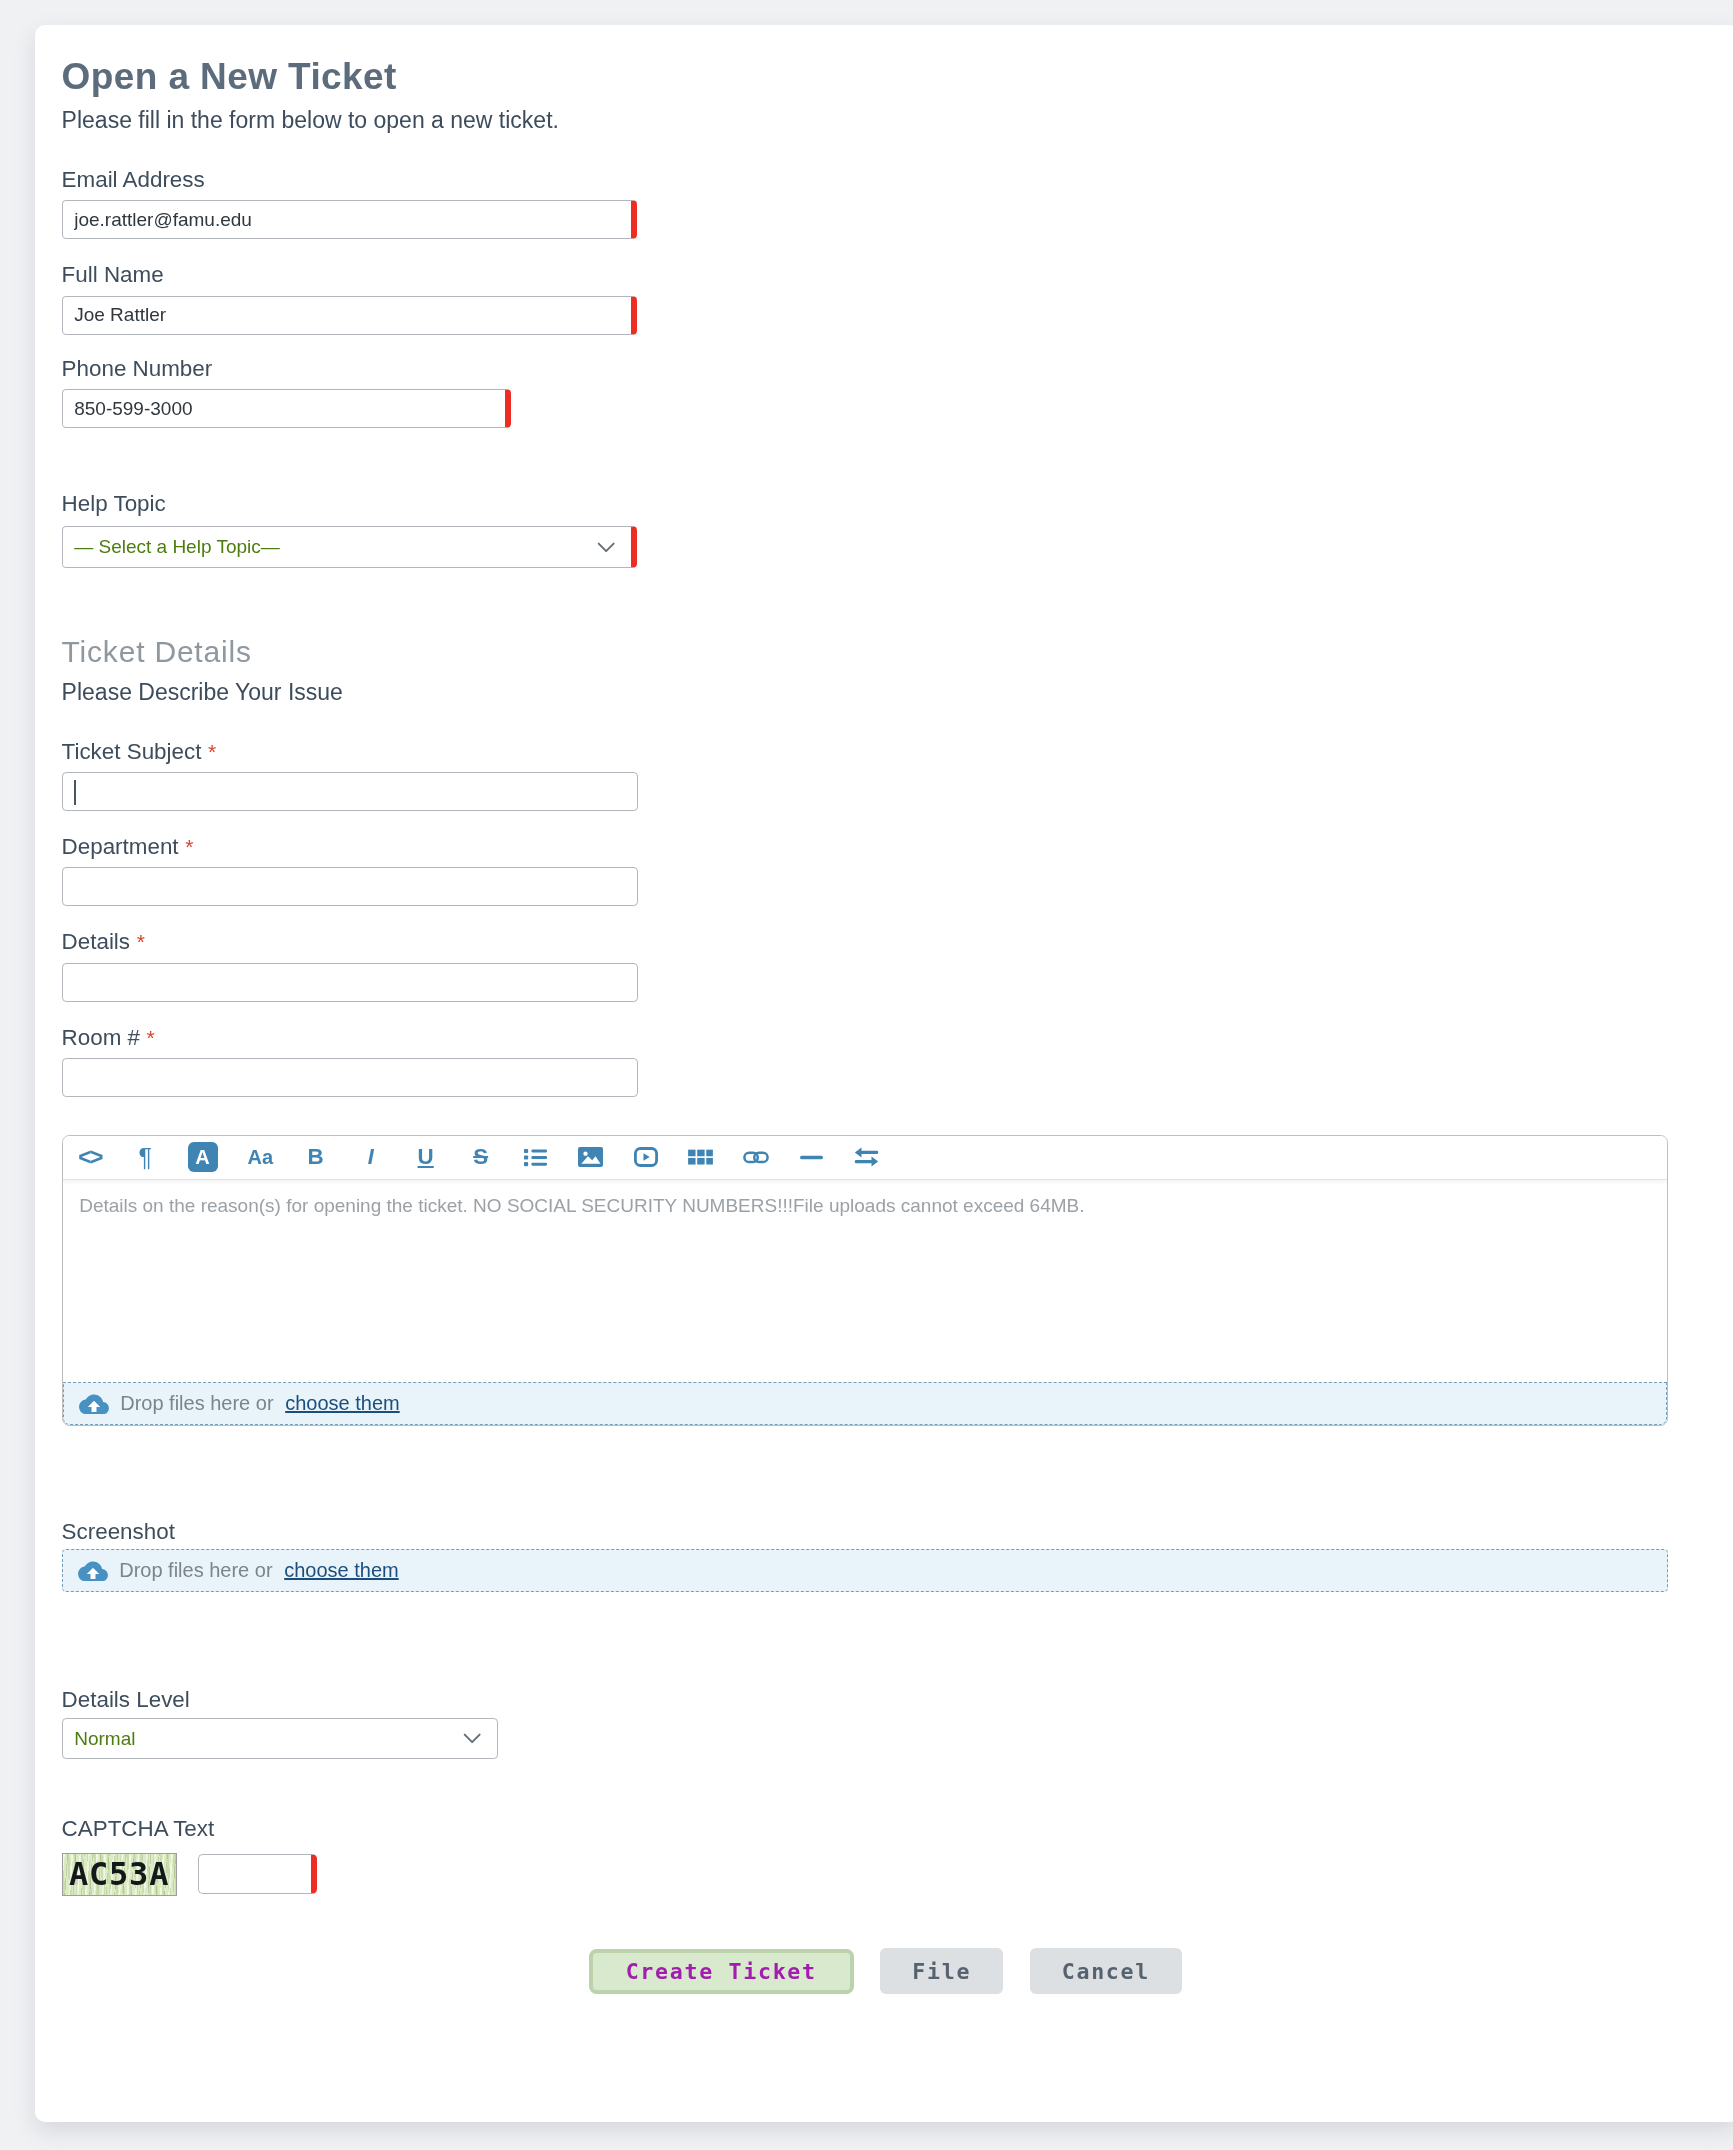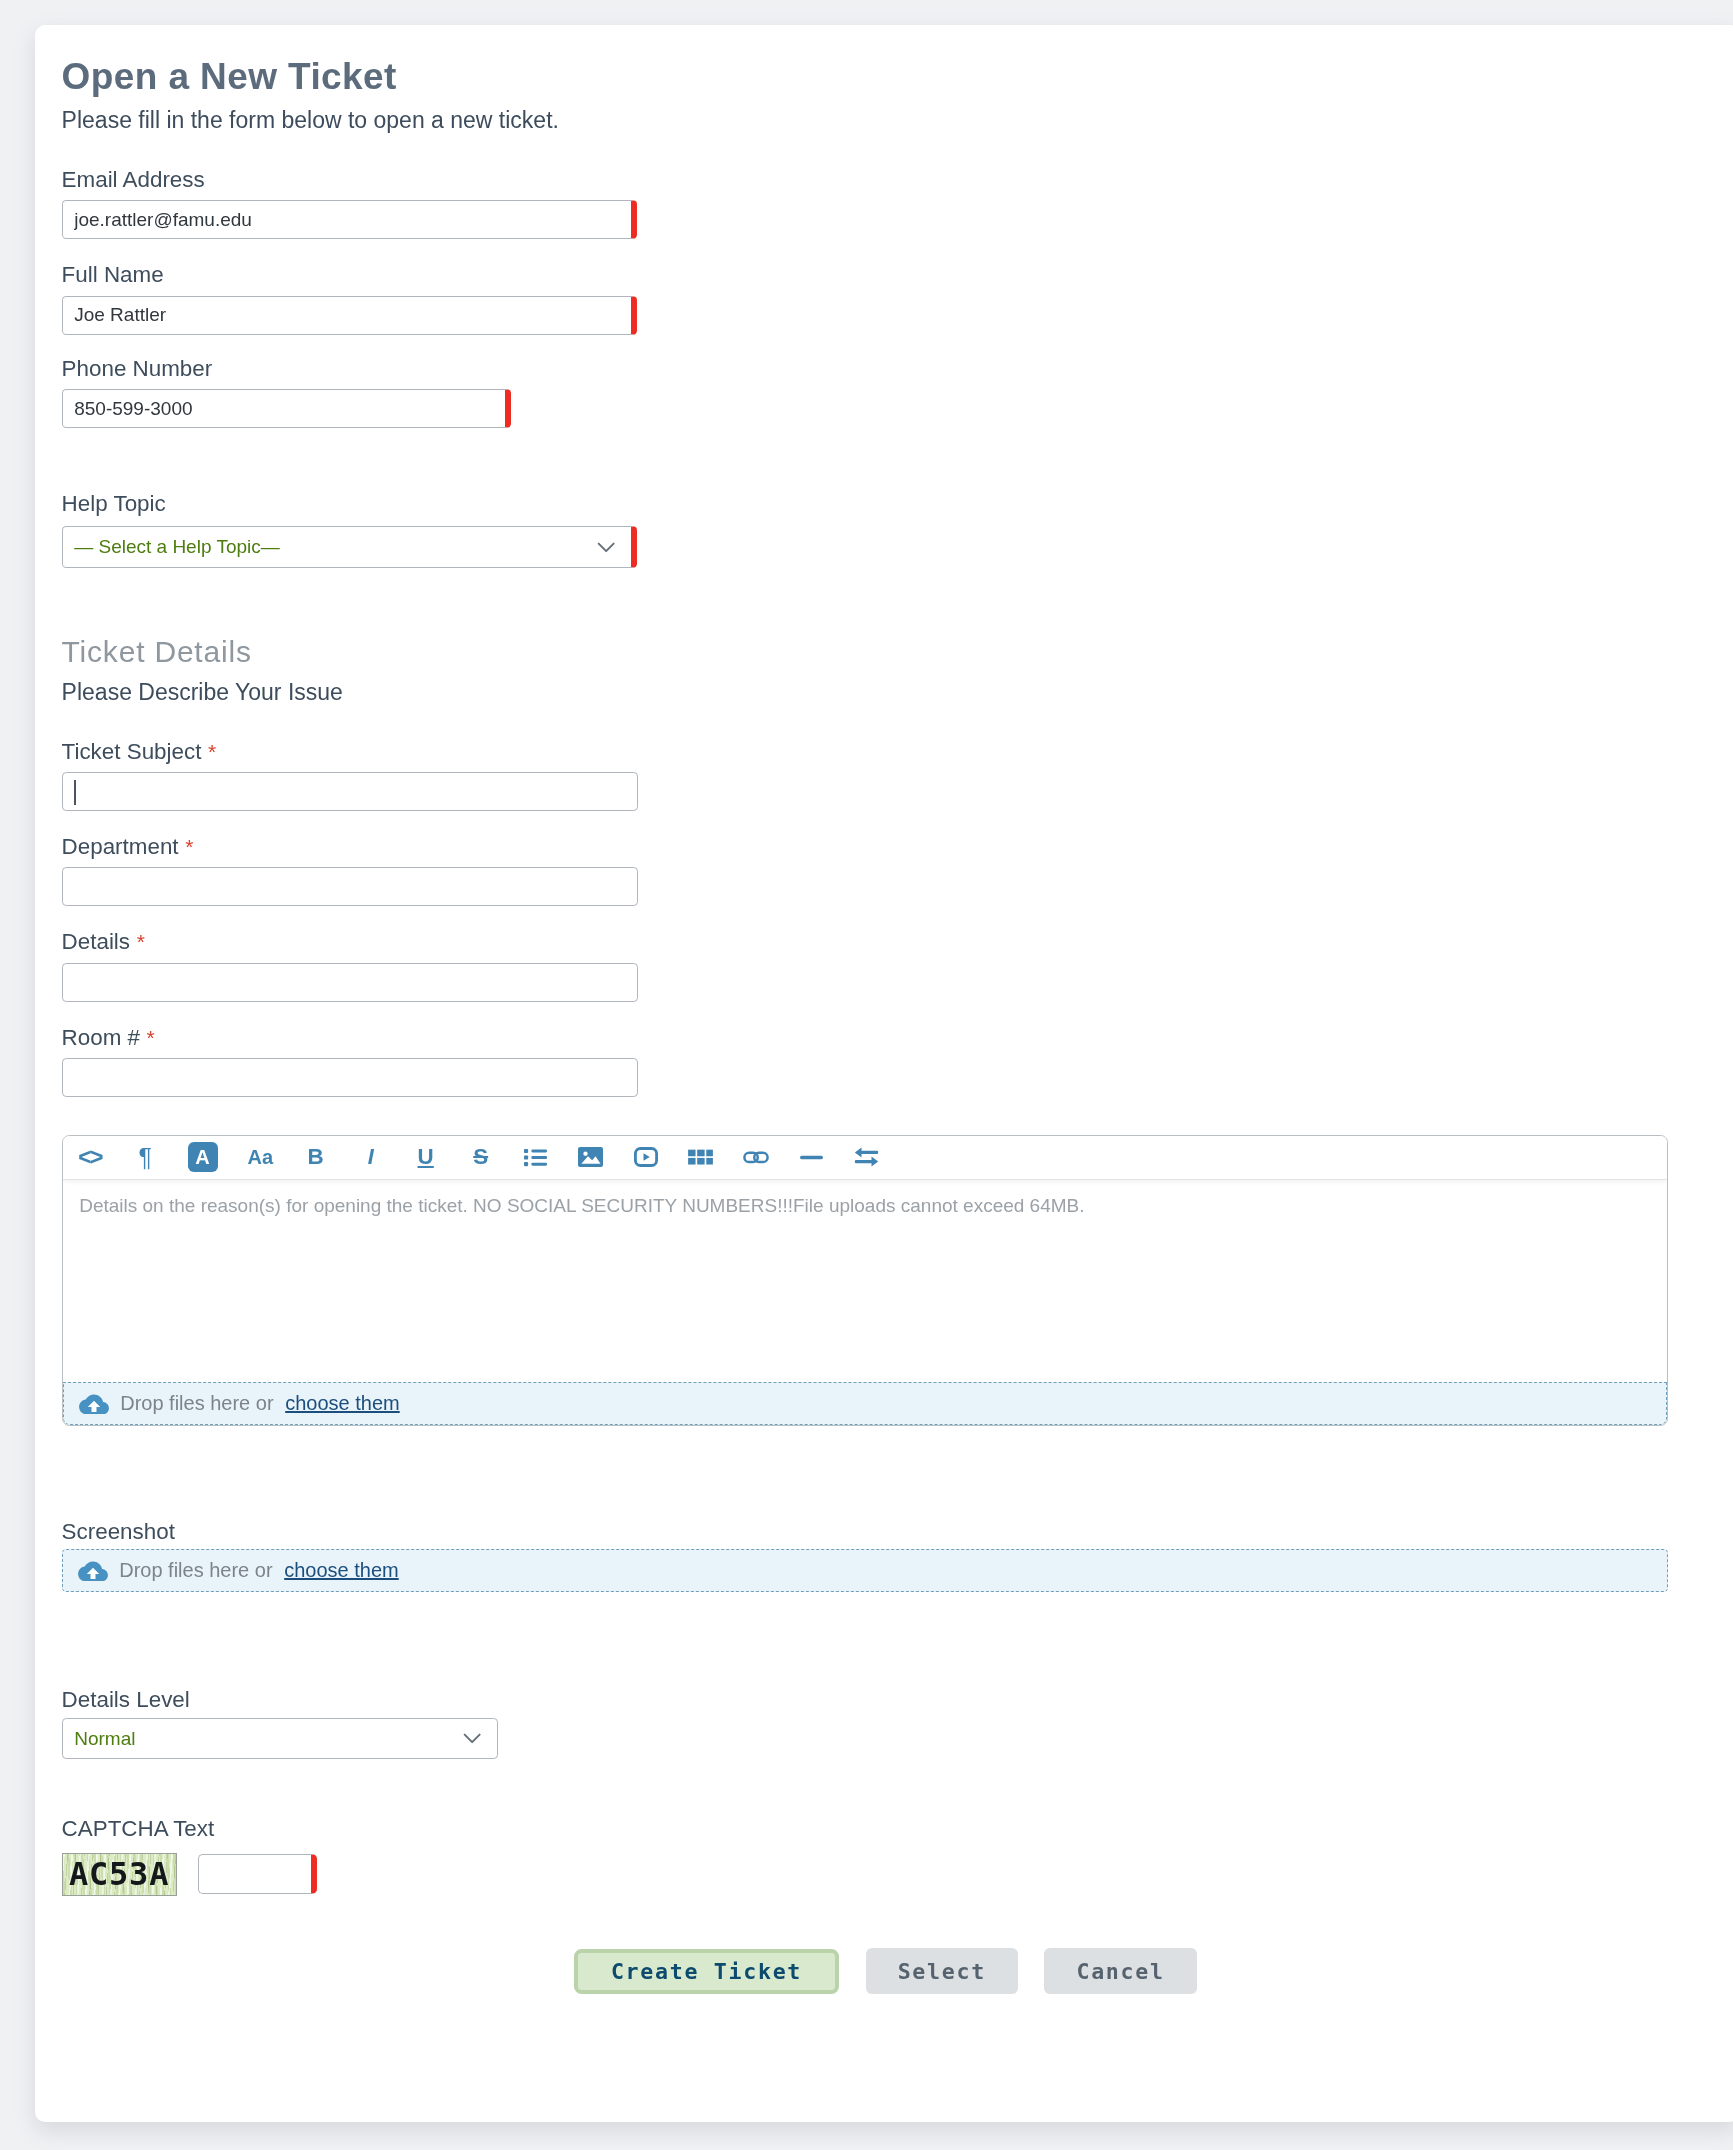--- a/index.html
+++ b/index.html
@@ -117,21 +117,21 @@
   
   .btn-row{
     margin-top:52px;display:flex;align-items:center;justify-content:center;gap:26.6px;
   }
   .btn{
     font-family:"DejaVu Sans Mono",monospace;font-weight:700;
     font-size:21.6px;letter-spacing:1.7px;border:none;cursor:pointer;
     border-radius:5.8px;
   }
   .btn-create{
-    background:#d9e9ce;color:#0c4a6e;
+    background:#d9e9ce;color:#a21caf;
     border:4.2px solid #bad3aa;border-radius:7.5px;
     padding:6px 33px;
     text-align:right;
   }
   .btn-gray{
     background:#dde0e3;color:#56636f;padding:10.8px 32px;
   }
   svg{display:block;}
 </style>
 </head>
@@ -281,18 +281,18 @@
   </div>
 
   <label class="lbl mt68">CAPTCHA Text</label>
   <div class="captcha-row">
     <div class="captcha-img">AC53A</div>
     <input class="ctl req captcha-input" type="text" readonly="" value="" style="">
   </div>
 
   <div class="btn-row">
     <button class="btn btn-create">Create Ticket</button>
-    <button class="btn btn-gray">Select</button>
+    <button class="btn btn-gray">File</button>
     <button class="btn btn-gray">Cancel</button>
   </div>
 
 </div>
 
 
 </body></html>

